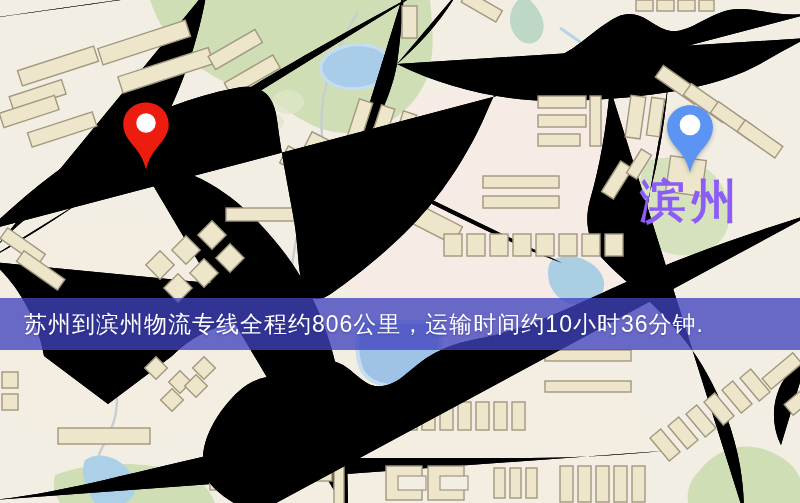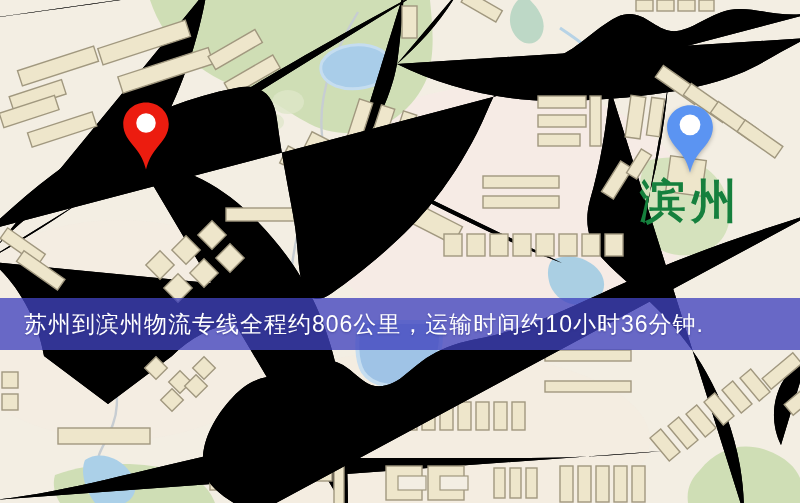--- a/index.html
+++ b/index.html
@@ -6,21 +6,21 @@
   .stage{position:relative;width:800px;height:503px;overflow:hidden;
          font-family:"Liberation Sans","DejaVu Sans",sans-serif;background:#f3eee3;}
   .stage svg.map{position:absolute;left:0;top:0;}
   .bld{fill:#eee6cb;stroke:#a1987f;stroke-width:1.4;}
   .bld-cut{fill:#f3eee3;stroke:#a1987f;stroke-width:1.2;}
   .stream{fill:none;stroke:#c7cdd2;stroke-width:2.4;}
   .stream-blue{fill:none;stroke:#b7d3e6;stroke-width:3;}
   .pin{position:absolute;filter:drop-shadow(0 2px 2px rgba(0,0,0,0.25));}
   .city-label{position:absolute;font-weight:bold;font-size:46px;letter-spacing:5px;line-height:1;white-space:nowrap;}
   .label-origin{left:86px;top:176px;color:#e01b10;}
-  .label-dest{left:640px;top:178px;color:#15803d;}
+  .label-dest{left:640px;top:178px;color:#8b5cf6;}
   .banner{position:absolute;left:0;top:298px;width:800px;height:52px;
           background:rgba(64,66,190,0.78);display:flex;align-items:center;}
   .banner span{color:#ffffff;font-size:23px;padding-left:24px;letter-spacing:1px;
                text-shadow:0 1px 2px rgba(40,40,120,0.45);white-space:nowrap;}
 </style>
 </head>
 <body>
 
 <div class="stage">
 

